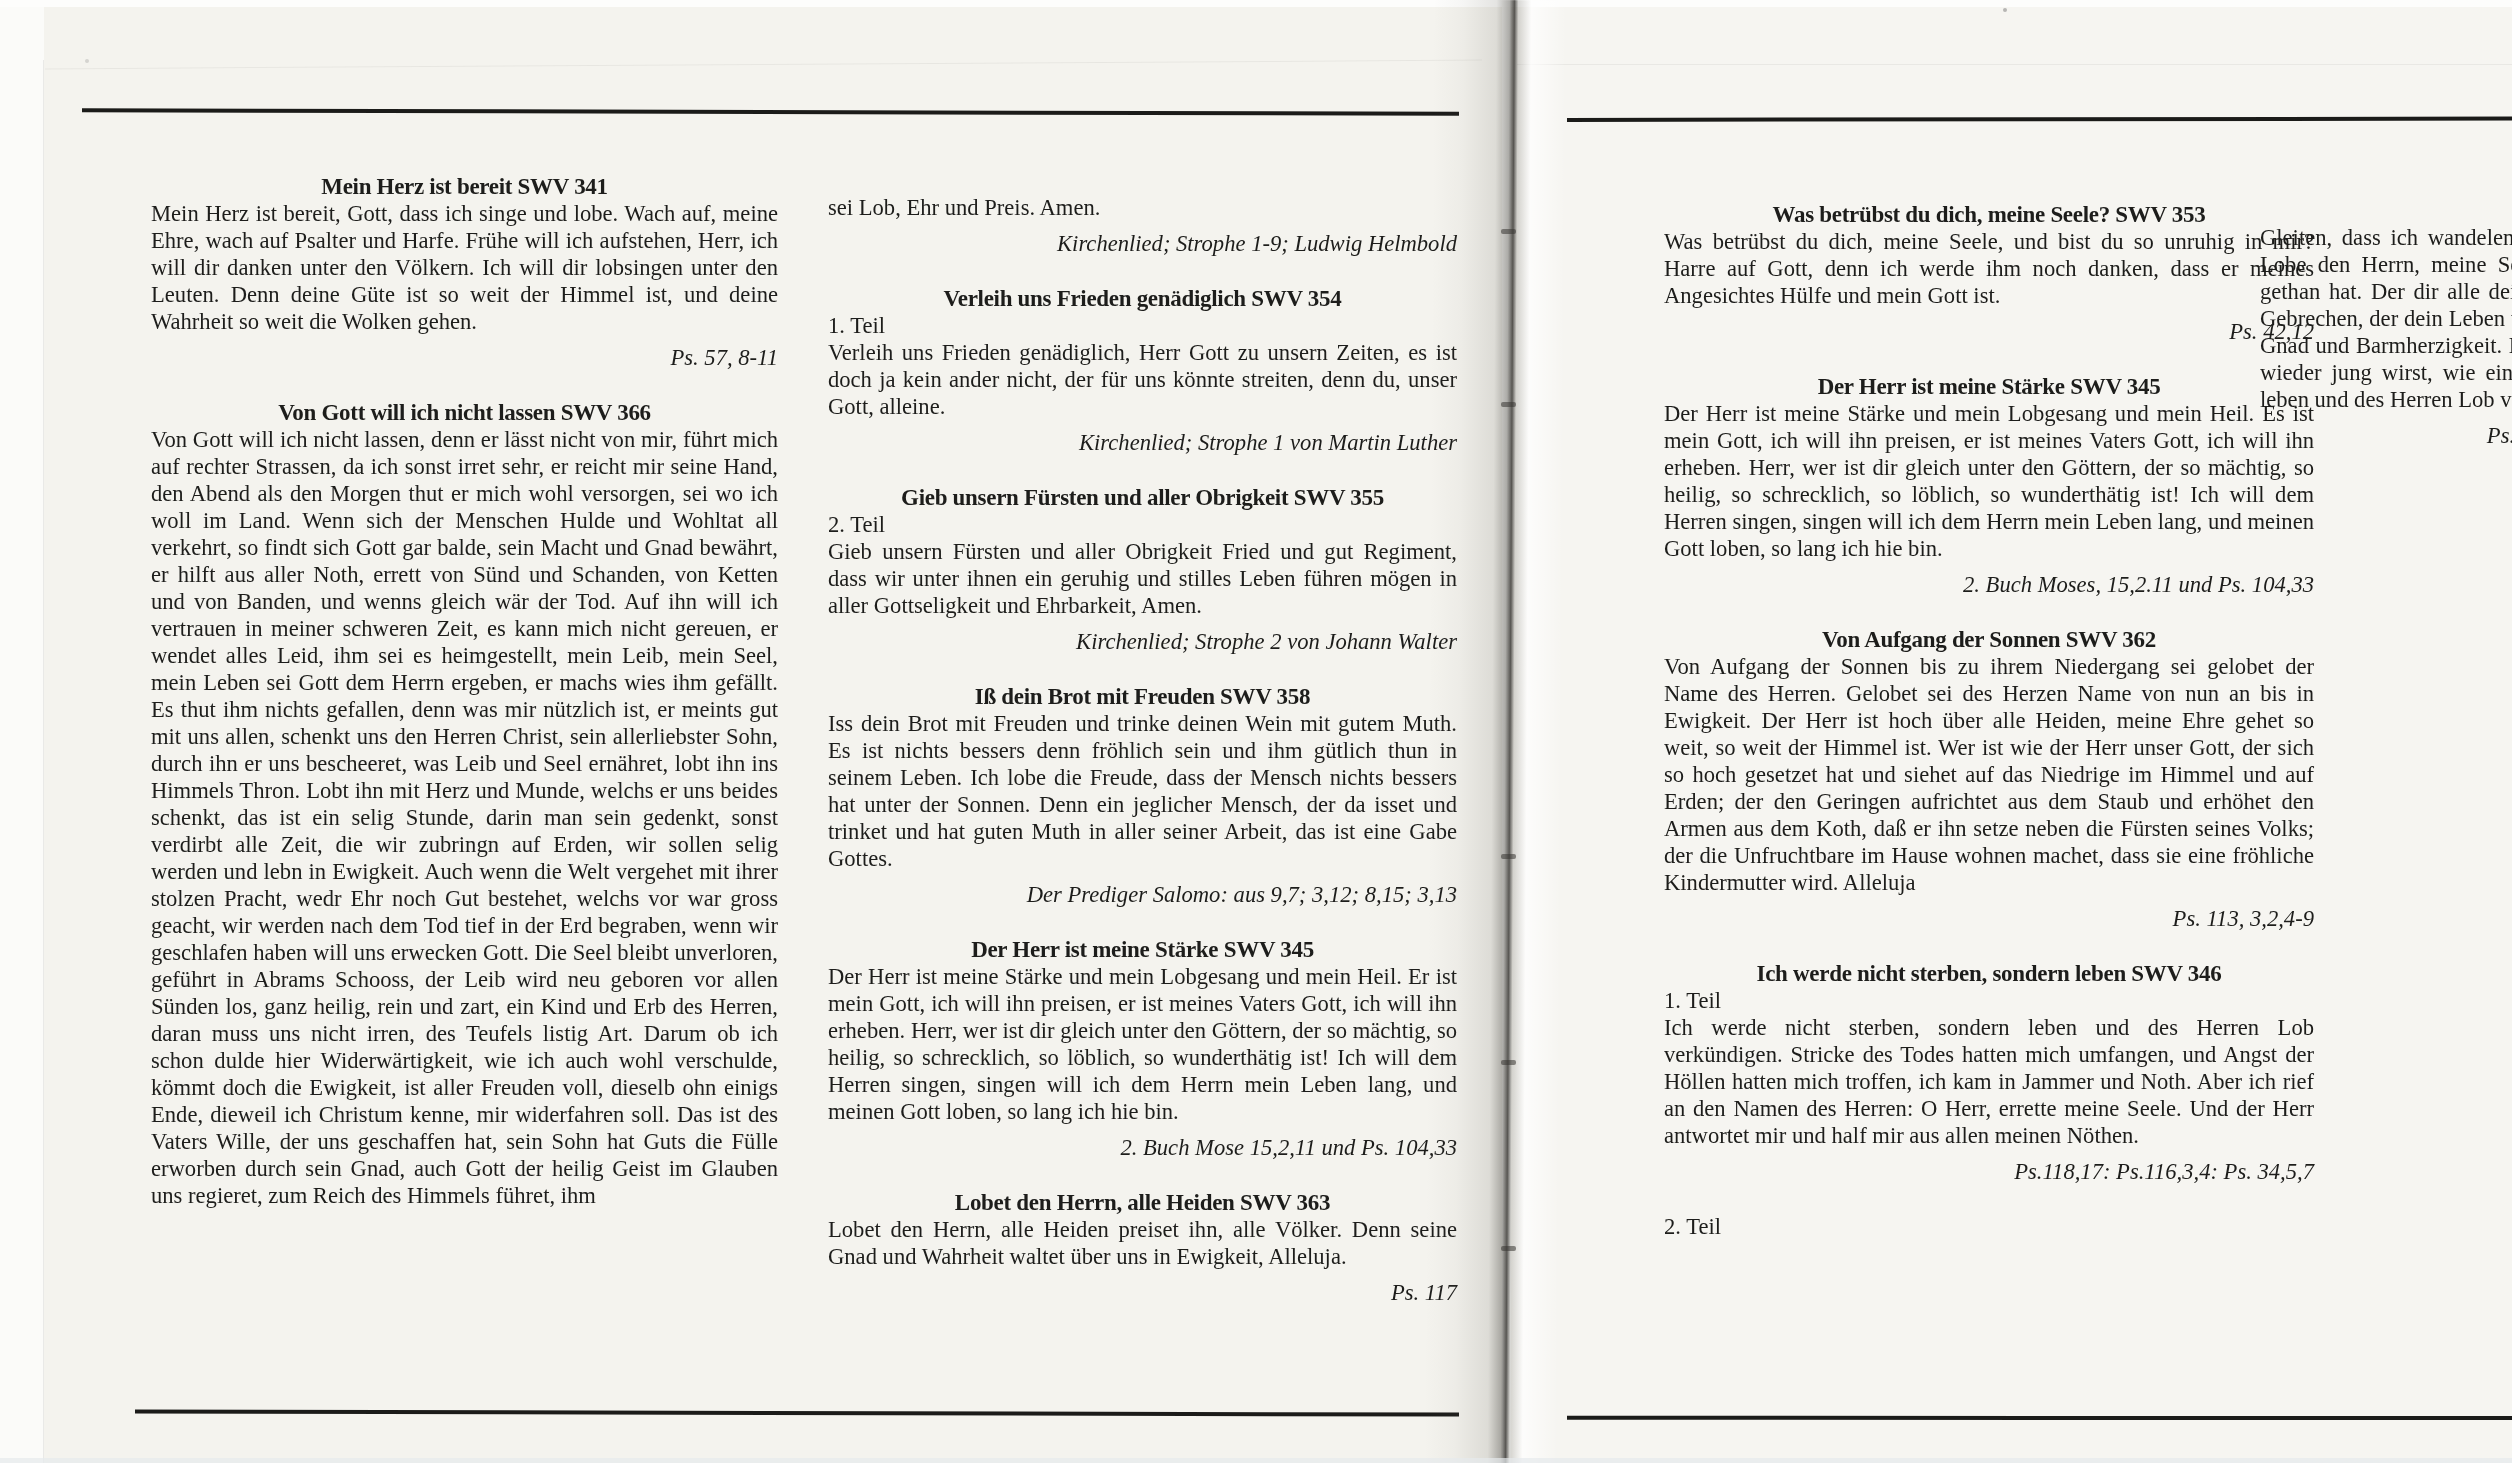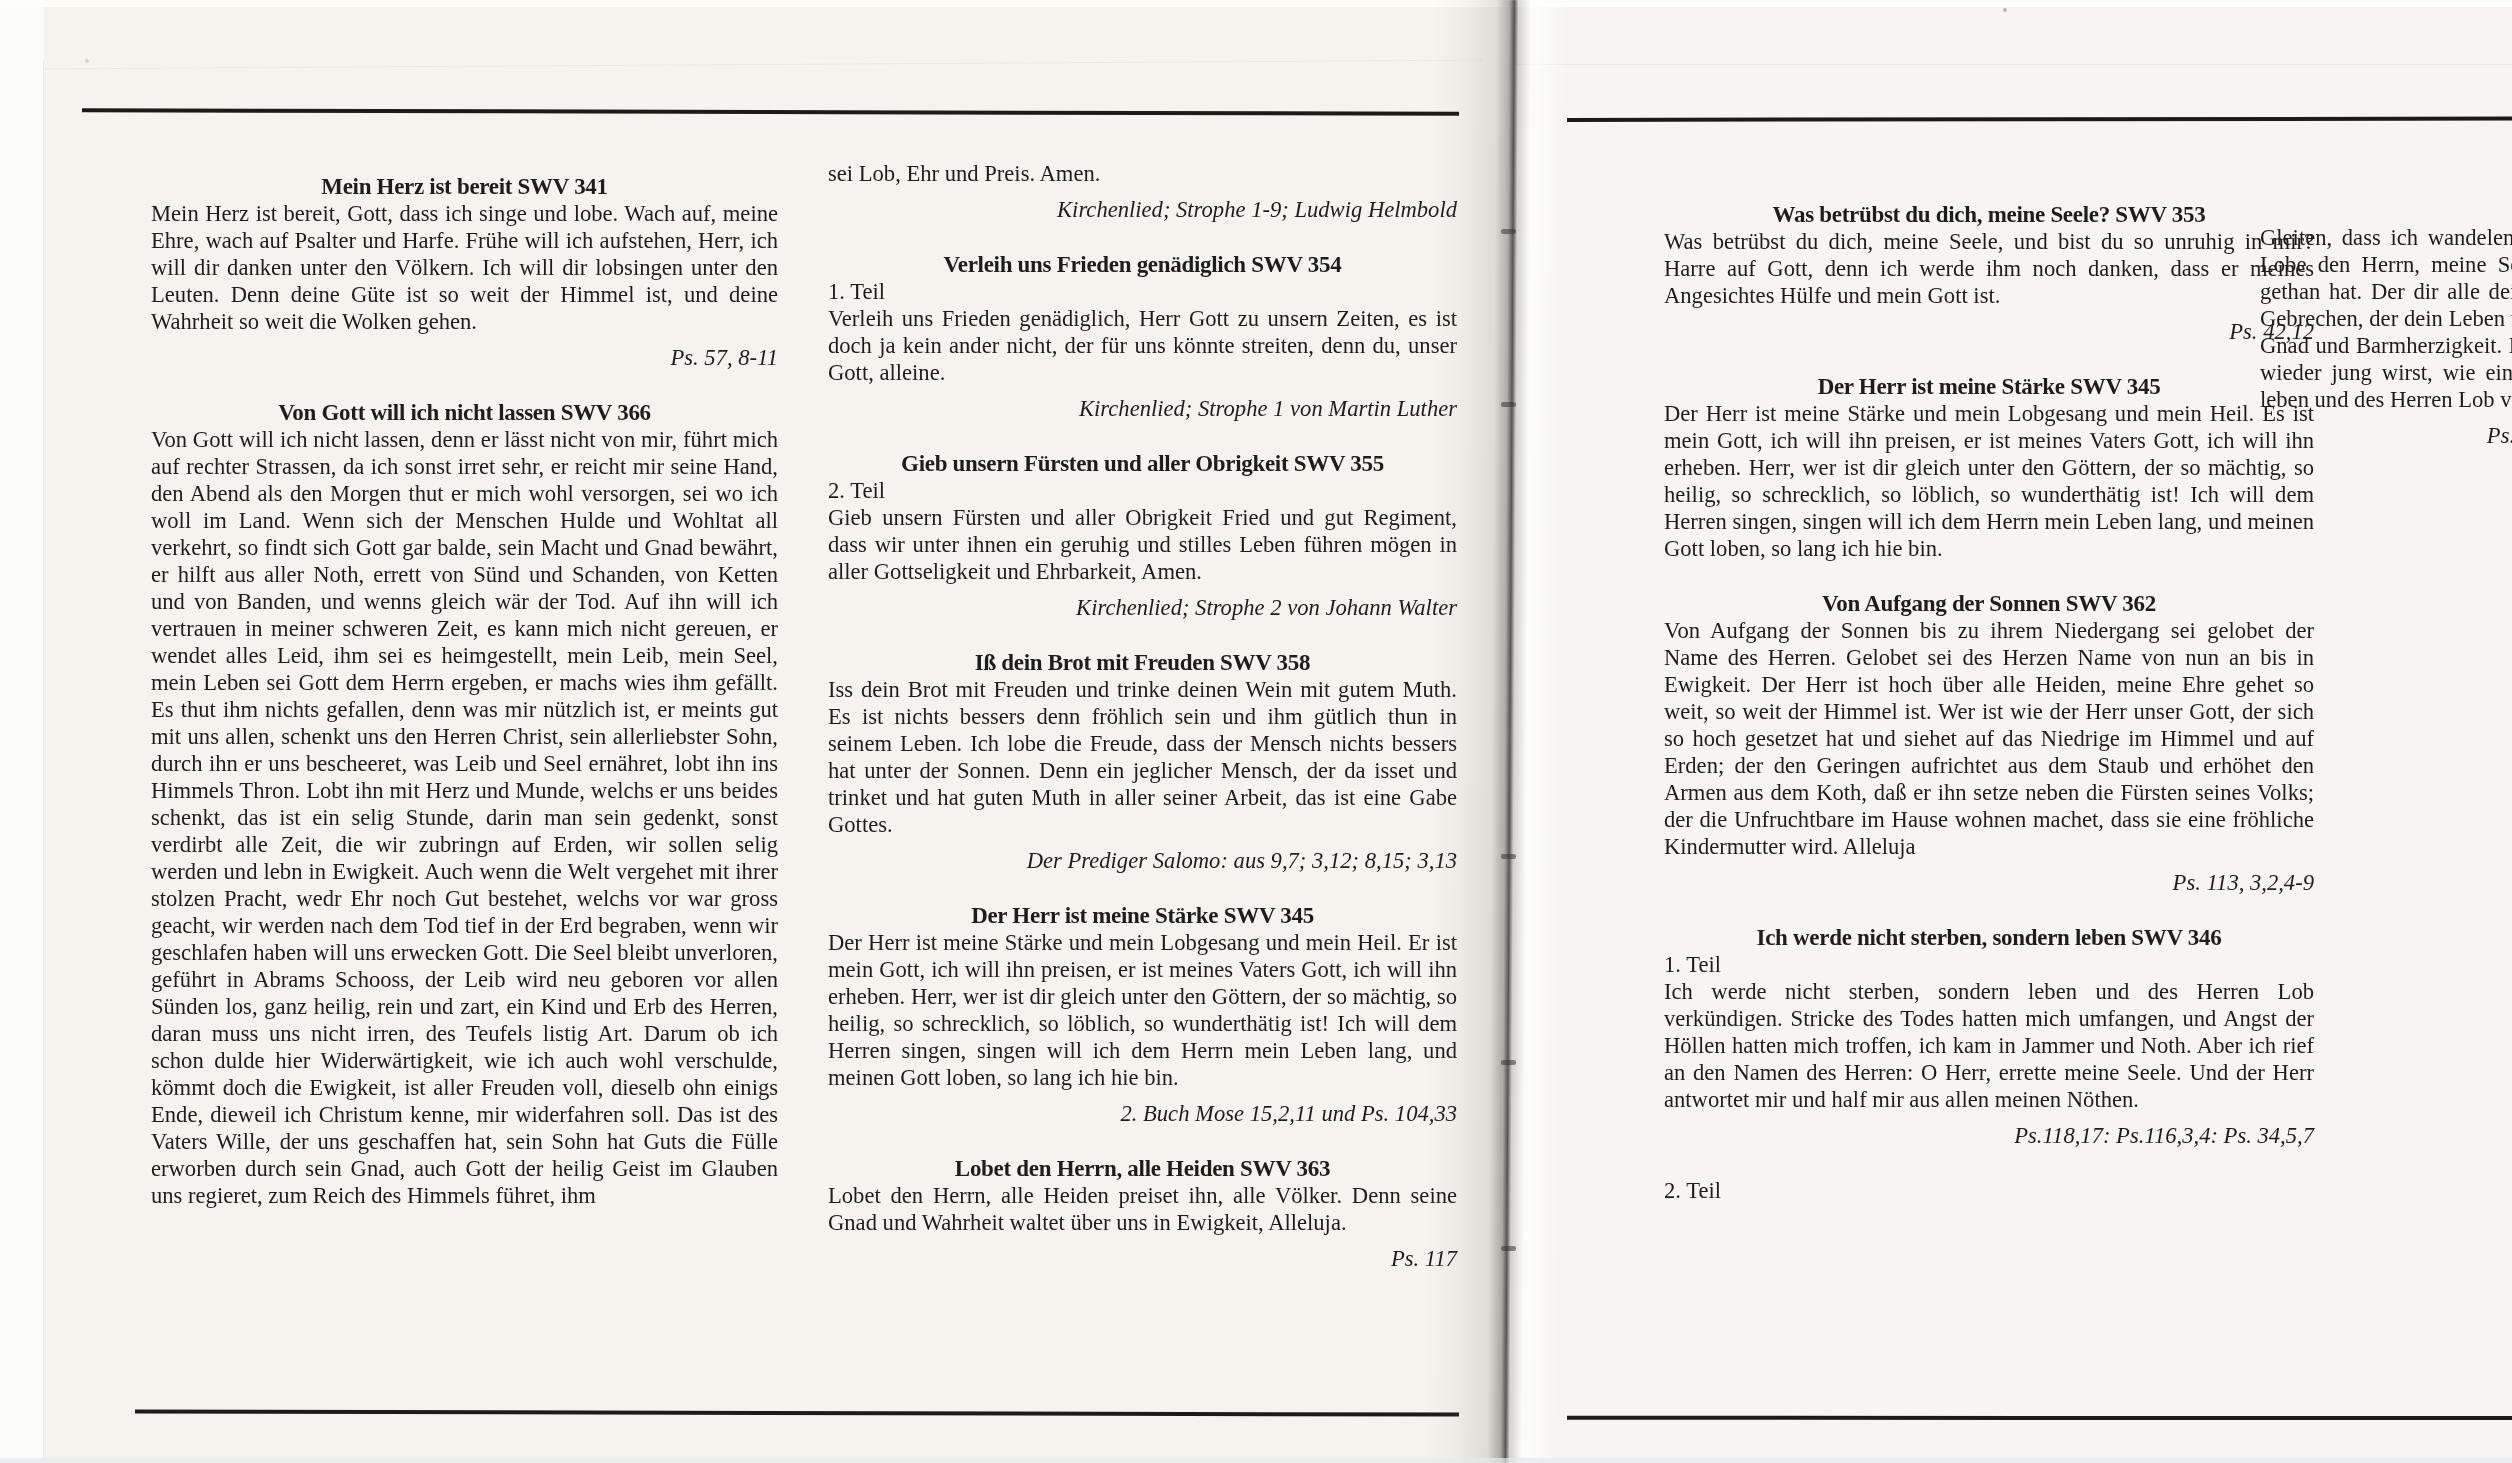--- a/index.html
+++ b/index.html
@@ -103,21 +103,21 @@
 
   
   .col {
     position: absolute;
     color: #1d1d1b;
     font-size: 22.6px;
     line-height: 27px;
     text-align: justify;
   }
   #col-1 { left: 151px;  top: 173px; width: 627px; }
-  #col-2 { left: 828px; top: 160px; width: 629px; }
+  #col-2 { left: 828px; top: 194px; width: 629px; }
   #col-3 { left: 1664px; top: 201px; width: 650px; }
   #col-4 { left: 2260px; top: 224px; width: 640px; }
 
   .sec { margin: 0; }
   .sec + .sec { margin-top: 28px; }
   .sec-heading {
     margin: 0;
     font-size: 23px;
     font-weight: 700;
     line-height: 27px;
@@ -201,20 +201,21 @@
     </div>
   <div class="col" id="col-3" style="color: rgb(29, 29, 27);">
       <div class="sec">
         <h3 class="sec-heading">Was betrübst du dich, meine Seele? SWV 353</h3>
         <p class="sec-body">Was betrübst du dich, meine Seele, und bist du so unruhig in mir? Harre auf Gott, denn ich werde ihm noch danken, dass er meines Angesichtes Hülfe und mein Gott ist.</p>
         <div class="sec-ref">Ps. 42,12</div>
       </div>
       <div class="sec">
         <h3 class="sec-heading">Der Herr ist meine Stärke SWV 345</h3>
         <p class="sec-body">Der Herr ist meine Stärke und mein Lobgesang und mein Heil. Es ist mein Gott, ich will ihn preisen, er ist meines Vaters Gott, ich will ihn erheben. Herr, wer ist dir gleich unter den Göttern, der so mächtig, so heilig, so schrecklich, so löblich, so wunderthätig ist! Ich will dem Herren singen, singen will ich dem Herrn mein Leben lang, und meinen Gott loben, so lang ich hie bin.</p>
+        <div class="sec-ref">2. Buch Moses, 15,2.11 und Ps. 104,33</div>
       </div>
       <div class="sec">
         <h3 class="sec-heading">Von Aufgang der Sonnen SWV 362</h3>
         <p class="sec-body">Von Aufgang der Sonnen bis zu ihrem Niedergang sei gelobet der Name des Herren. Gelobet sei des Herzen Name von nun an bis in Ewigkeit. Der Herr ist hoch über alle Heiden, meine Ehre gehet so weit, so weit der Himmel ist. Wer ist wie der Herr unser Gott, der sich so hoch gesetzet hat und siehet auf das Niedrige im Himmel und auf Erden; der den Geringen aufrichtet aus dem Staub und erhöhet den Armen aus dem Koth, daß er ihn setze neben die Fürsten seines Volks; der die Unfruchtbare im Hause wohnen machet, dass sie eine fröhliche Kindermutter wird. Alleluja</p>
         <div class="sec-ref">Ps. 113, 3,2,4-9</div>
       </div>
       <div class="sec">
         <h3 class="sec-heading">Ich werde nicht sterben, sondern leben SWV 346</h3>
         <div class="sec-sub">1. Teil</div>
         <p class="sec-body">Ich werde nicht sterben, sondern leben und des Herren Lob verkündigen. Stricke des Todes hatten mich umfangen, und Angst der Höllen hatten mich troffen, ich kam in Jammer und Noth. Aber ich rief an den Namen des Herren: O Herr, errette meine Seele. Und der Herr antwortet mir und half mir aus allen meinen Nöthen.</p>

